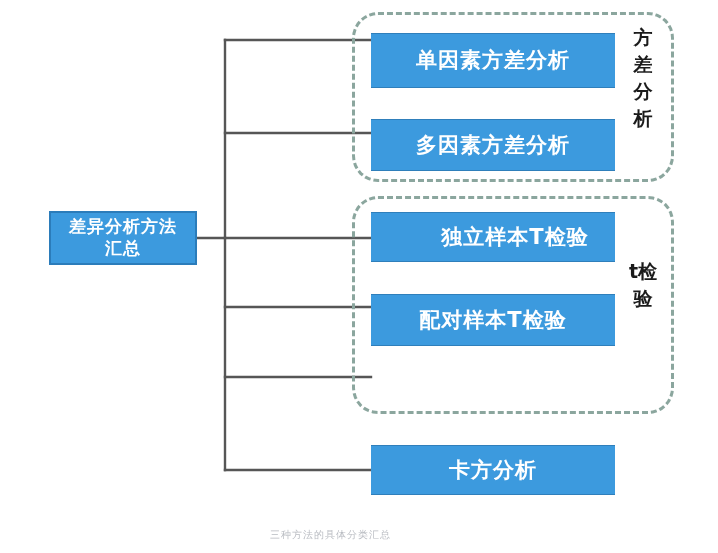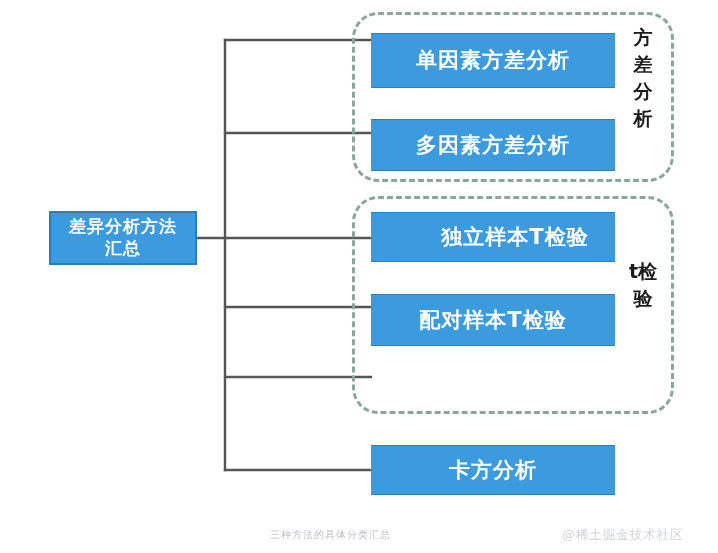--- a/index.html
+++ b/index.html
@@ -123,15 +123,14 @@
 
   <div class="node leaf" style="left:371px; top:33px; width:244px; height:55px;">单因素方差分析</div>
   <div class="node leaf" style="left:371px; top:119px; width:244px; height:52px;">多因素方差分析</div>
 
   <div class="node leaf" style="left:371px; top:212px; width:244px; height:50px;padding-left:44px;">独立样本T检验</div>
   <div class="node leaf" style="left:371px; top:294px; width:244px; height:52px;">配对样本T检验</div>
 
   <div class="node leaf" style="left:371px; top:445px; width:244px; height:50px;">卡方分析</div>
 
   <div class="caption" style="left:270px; top:528px;">三种方法的具体分类汇总</div>
-  <div class="watermark" style="left:562px; top:526px;">@稀土掘金技术社区</div>
 
 </div>
 
 </body></html>

